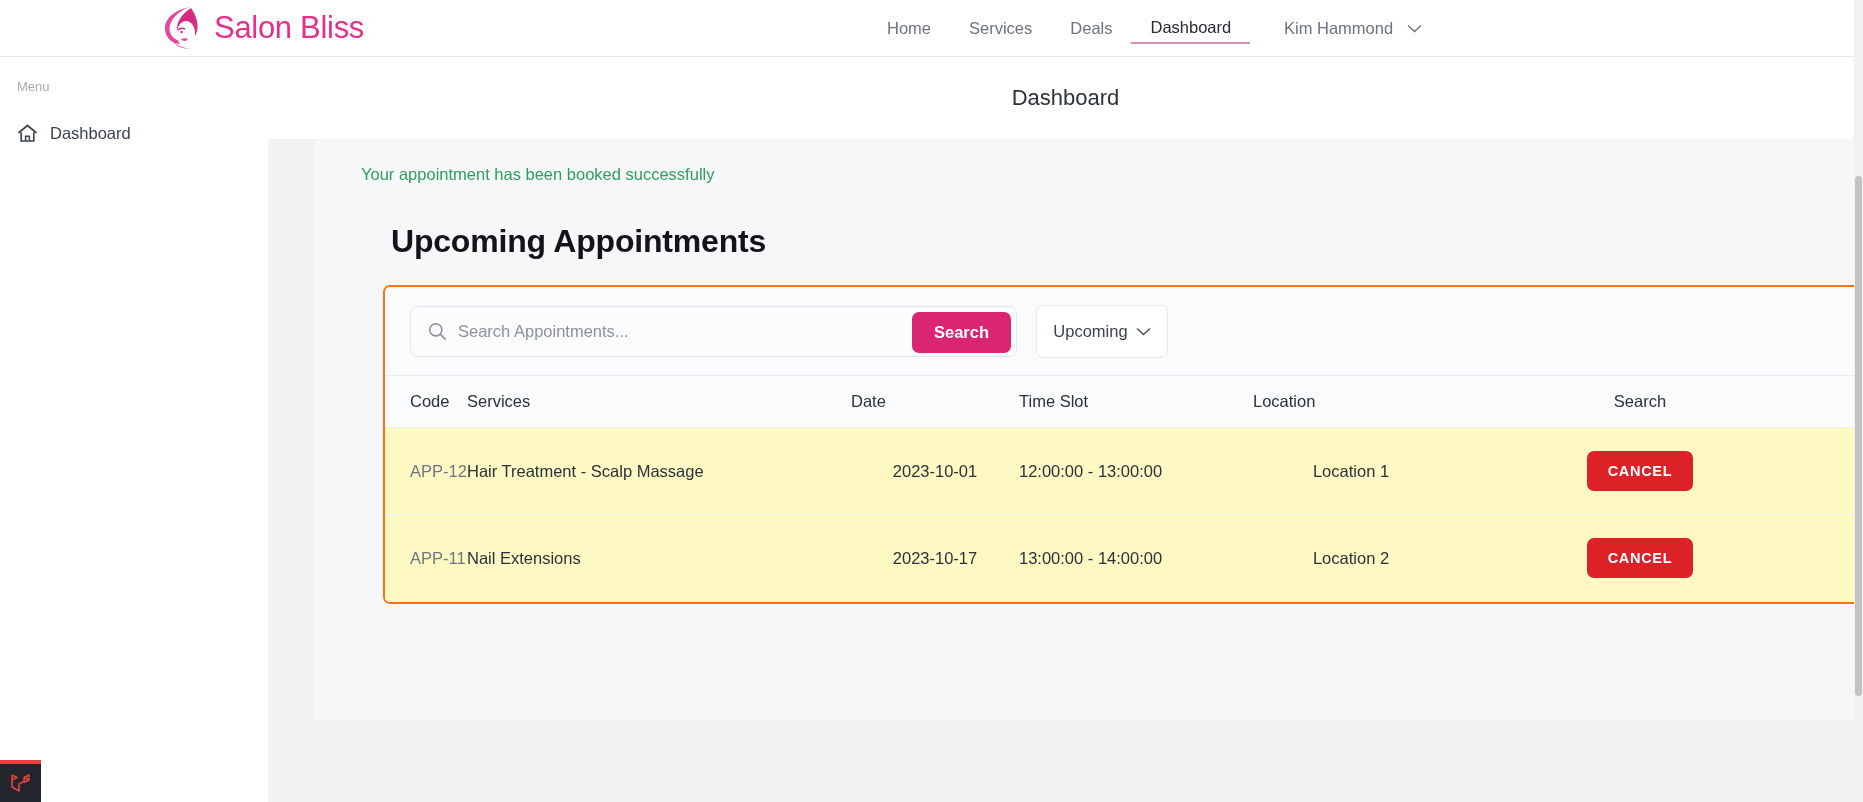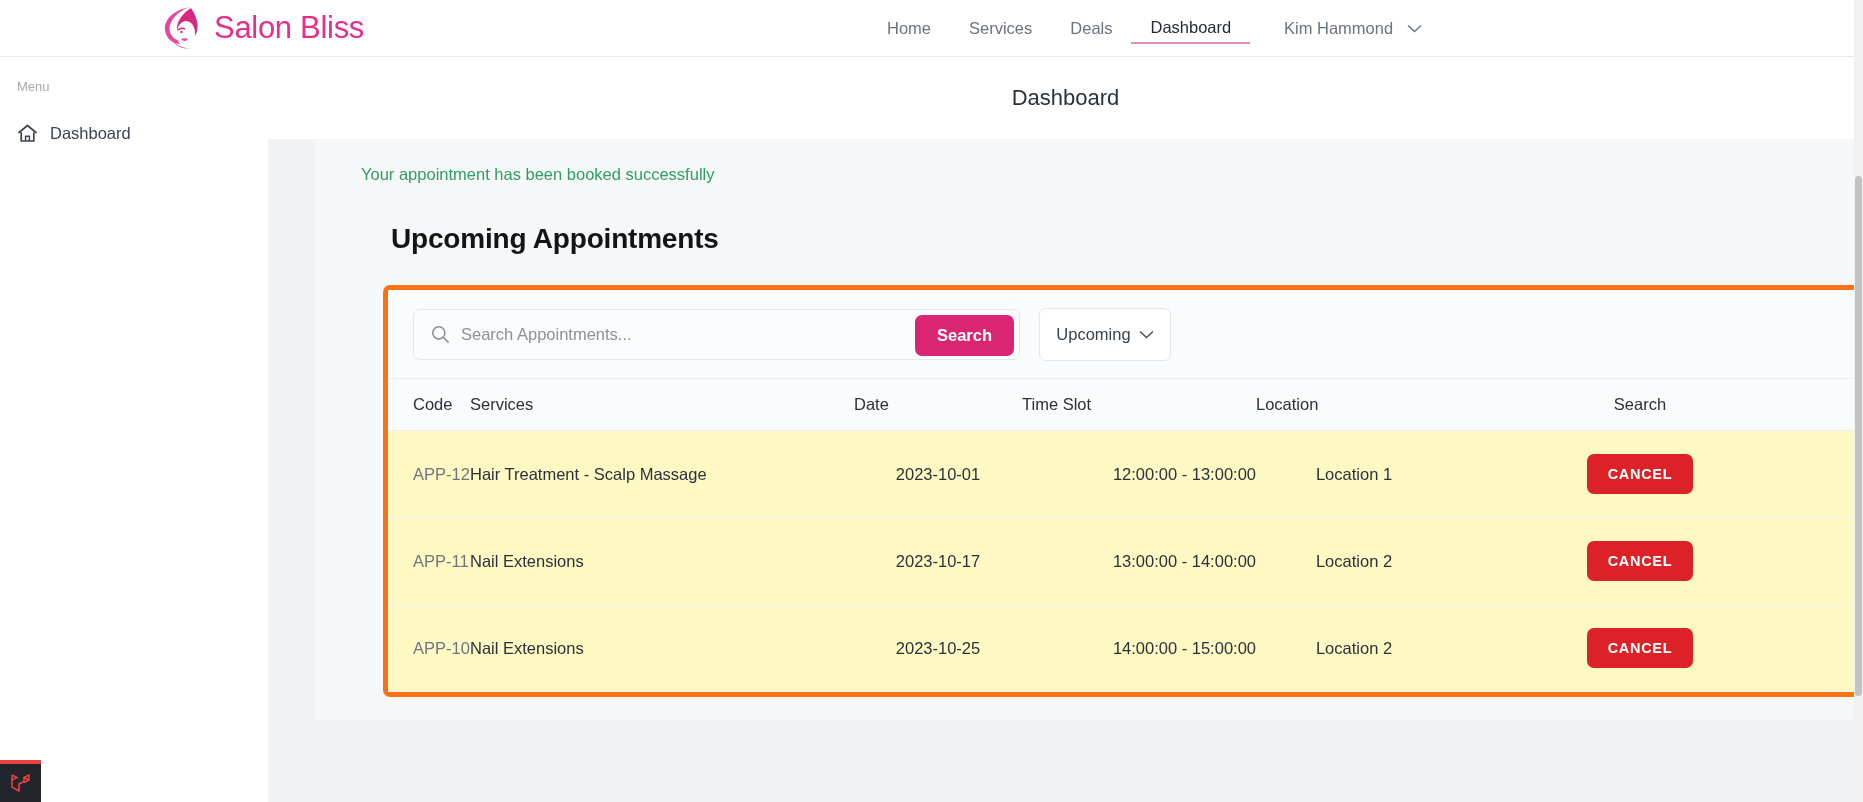--- a/index.html
+++ b/index.html
@@ -137,33 +137,33 @@
   .flash-message {
     position: absolute;
     top: 26px; left: 46px;
     font-size: 16.5px;
     color: #2f9e5e;
     white-space: nowrap;
   }
   .section-title {
     position: absolute;
     top: 84px; left: 76px;
-    font-size: 28px;
+    font-size: 32px;
     font-weight: bold;
     color: #121418;
     letter-spacing: -0.2px;
   }
 
   
   .card {
     position: absolute;
     top: 146px; left: 68px;
     width: 1480px;
     background: #fafbfc;
-    border: 5px solid #f97316;
+    border: 2px solid #f97316;
     border-radius: 7px;
     overflow: hidden;
   }
   .toolbar {
     height: 88px;
     display: flex;
     align-items: center;
     padding: 0 25px;
     gap: 19px;
     background: #fafbfc;
@@ -231,21 +231,21 @@
   td {
     font-size: 16.5px;
     color: #2b313c;
     padding: 23px 0;
     border-bottom: 1px solid #f0f1f3;
     background: #fef9c3;
   }
   .c-code  { width: 82px;  padding-left: 25px; color: #6f7682; }
   .c-serv  { width: 384px; }
   .c-date  { width: 168px; text-align: center; }
-  .c-time  { width: 234px; text-align: right; }
+  .c-time  { width: 234px; text-align: left; }
   .c-loc   { width: 196px; text-align: center; }
   .c-act   { text-align: center; padding-right: 30px; }
   th.c-code { color: #2b313c; }
   th.c-date, th.c-time, th.c-loc { text-align: left; }
   th.c-act { text-align: center; padding-right: 30px; }
   .cancel-btn {
     display: inline-block;
     background: #dc2226;
     color: #ffffff;
     border: 0;
@@ -391,30 +391,20 @@
           <tr>
             <td class="c-code">APP-11</td>
             <td class="c-serv">Nail Extensions</td>
             <td class="c-date">2023-10-17</td>
             <td class="c-time">13:00:00 - 14:00:00</td>
             <td class="c-loc">Location 2</td>
             <td class="c-act">
               <button class="cancel-btn">CANCEL</button>
             </td>
           </tr>
-          <tr>
-            <td class="c-code">APP-10</td>
-            <td class="c-serv">Nail Extensions</td>
-            <td class="c-date">2023-10-25</td>
-            <td class="c-time">14:00:00 - 15:00:00</td>
-            <td class="c-loc">Location 2</td>
-            <td class="c-act">
-              <button class="cancel-btn">CANCEL</button>
-            </td>
-          </tr>
         </tbody>
       </table>
     </div>
   </div>
 </div>
 
 <div class="scrollbar-track">
   <div class="scrollbar-thumb"></div>
 </div>
 

